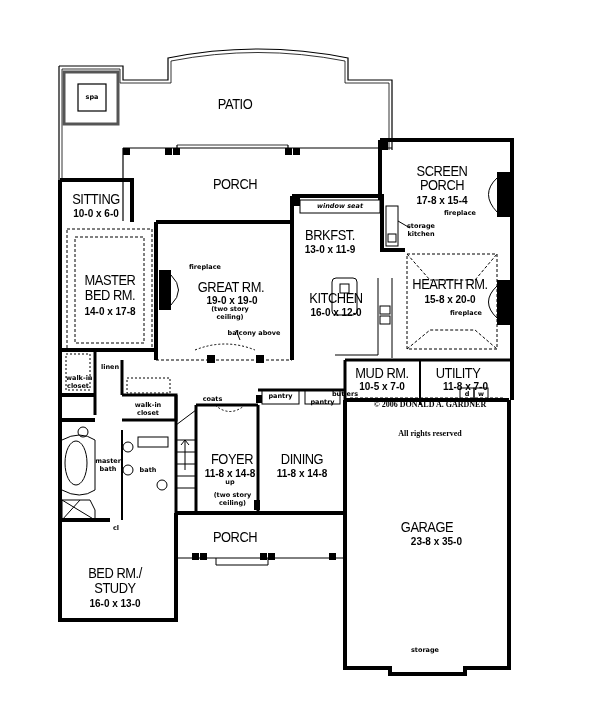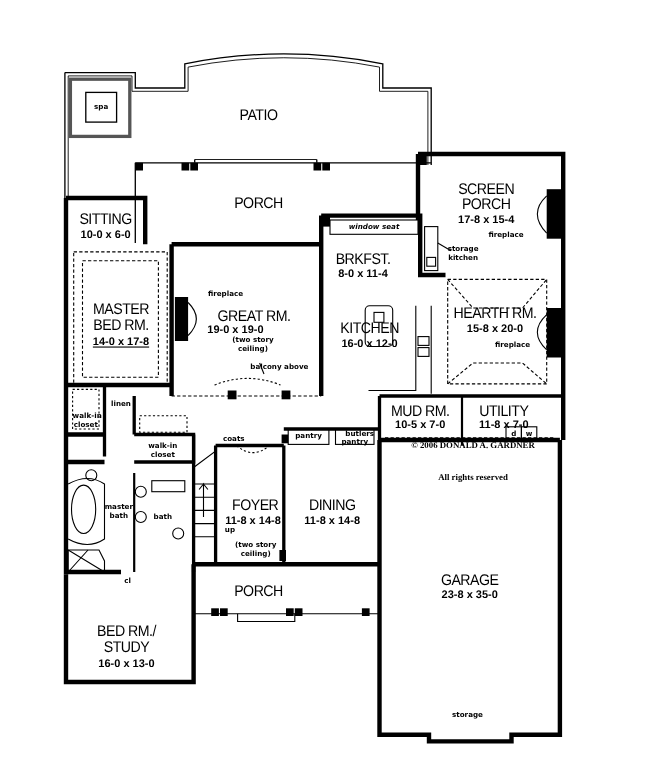--- a/index.html
+++ b/index.html
@@ -178,33 +178,33 @@
   <div class="lbl dim" style="left:412px;top:194px;width:60px;">17-8 x 15-4</div>
   <div class="lbl note" style="left:440px;top:210px;width:40px;">fireplace</div>
   <div class="lbl note" style="left:406px;top:223px;width:30px;">storage</div>
   <div class="lbl note" style="left:406px;top:231px;width:30px;">kitchen</div>
 </div>
 
 <div class="lbl note" style="left:310px;top:203px;width:60px;font-style:italic;">window seat</div>
 
 <div>
   <div class="lbl room" style="left:300px;top:228px;width:60px;">BRKFST.</div>
-  <div class="lbl dim" style="left:300px;top:243px;width:60px;">8-0 x 11-4</div>
+  <div class="lbl dim" style="left:300px;top:243px;width:60px;">13-0 x 11-9</div>
 </div>
 
 <div>
   <div class="lbl room" style="left:80px;top:273px;width:60px;">MASTER</div>
   <div class="lbl room" style="left:80px;top:288px;width:60px;">BED RM.</div>
-  <div class="lbl dim" style="left:80px;top:305px;width:60px;text-decoration:underline;">14-0 x 17-8</div>
+  <div class="lbl dim" style="left:80px;top:305px;width:60px;">14-0 x 17-8</div>
 </div>
 
 <div>
   <div class="lbl note" style="left:185px;top:264px;width:40px;">fireplace</div>
   <div class="lbl room" style="left:195px;top:280px;width:70px;">GREAT RM.</div>
-  <div class="lbl dim" style="left:179px;top:294px;width:70px;">19-0 x 19-0</div>
+  <div class="lbl dim" style="left:197px;top:294px;width:70px;">19-0 x 19-0</div>
   <div class="lbl note" style="left:205px;top:306px;width:50px;">(two story</div>
   <div class="lbl note" style="left:205px;top:314px;width:50px;">ceiling)</div>
   <div class="lbl note" style="left:224px;top:330px;width:60px;">balcony above</div>
 </div>
 
 <div>
   <div class="lbl room" style="left:306px;top:291px;width:60px;">KITCHEN</div>
   <div class="lbl dim" style="left:306px;top:306px;width:60px;">16-0 x 12-0</div>
 </div>
 
@@ -214,58 +214,58 @@
   <div class="lbl note" style="left:446px;top:310px;width:40px;">fireplace</div>
 </div>
 
 <div>
   <div class="lbl room" style="left:347px;top:366px;width:70px;">MUD RM.</div>
   <div class="lbl dim" style="left:352px;top:380px;width:60px;">10-5 x 7-0</div>
 </div>
 
 <div>
   <div class="lbl room" style="left:428px;top:366px;width:60px;">UTILITY</div>
-  <div class="lbl dim" style="left:428px;top:380px;width:60px;">11-8 x 7-0</div>
+  <div class="lbl dim" style="left:428px;top:380px;width:60px;text-align:right;">11-8 x 7-0</div>
   <div class="lbl note" style="left:460px;top:391px;width:14px;">d</div>
   <div class="lbl note" style="left:474px;top:391px;width:14px;">w</div>
 </div>
 
 <div class="lbl copy" style="left:360px;top:400px;width:140px;">© 2006 DONALD A. GARDNER</div>
 <div class="lbl copy" style="left:360px;top:429px;width:140px;">All rights reserved</div>
 
 <div class="lbl note" style="left:100px;top:364px;width:20px;">linen</div>
 <div class="lbl note" style="left:66px;top:375px;width:24px;">walk-in</div>
 <div class="lbl note" style="left:66px;top:383px;width:24px;">closet</div>
 <div class="lbl note" style="left:128px;top:402px;width:40px;">walk-in</div>
 <div class="lbl note" style="left:128px;top:410px;width:40px;">closet</div>
 <div class="lbl note" style="left:200px;top:396px;width:25px;">coats</div>
 <div class="lbl note" style="left:264px;top:393px;width:33px;">pantry</div>
-<div class="lbl note" style="left:299px;top:391px;width:56px;">butlers</div>
+<div class="lbl note" style="left:317px;top:391px;width:56px;">butlers</div>
 <div class="lbl note" style="left:305px;top:399px;width:35px;">pantry</div>
 <div class="lbl note" style="left:95px;top:458px;width:26px;">master</div>
 <div class="lbl note" style="left:95px;top:466px;width:26px;">bath</div>
 <div class="lbl note" style="left:138px;top:467px;width:20px;">bath</div>
 <div class="lbl note" style="left:110px;top:525px;width:12px;">cl</div>
 
 <div>
   <div class="lbl room" style="left:207px;top:452px;width:50px;">FOYER</div>
   <div class="lbl dim" style="left:200px;top:467px;width:60px;">11-8 x 14-8</div>
-  <div class="lbl note" style="left:203px;top:479px;width:12px;">up</div>
+  <div class="lbl note" style="left:224px;top:479px;width:12px;">up</div>
   <div class="lbl note" style="left:210px;top:492px;width:45px;">(two story</div>
   <div class="lbl note" style="left:210px;top:500px;width:45px;">ceiling)</div>
 </div>
 
 <div>
   <div class="lbl room" style="left:272px;top:452px;width:60px;">DINING</div>
   <div class="lbl dim" style="left:272px;top:467px;width:60px;">11-8 x 14-8</div>
 </div>
 
 <div>
   <div class="lbl room" style="left:392px;top:520px;width:70px;">GARAGE</div>
-  <div class="lbl dim" style="left:392px;top:535px;width:70px;">23-8 x 35-0</div>
+  <div class="lbl dim" style="left:392px;top:535px;width:70px;text-align:right;">23-8 x 35-0</div>
   <div class="lbl note" style="left:405px;top:647px;width:40px;">storage</div>
 </div>
 
 <div class="lbl room" style="left:205px;top:530px;width:60px;">PORCH</div>
 
 <div>
   <div class="lbl room" style="left:80px;top:566px;width:70px;">BED RM./</div>
   <div class="lbl room" style="left:80px;top:581px;width:70px;">STUDY</div>
   <div class="lbl dim" style="left:80px;top:597px;width:70px;">16-0 x 13-0</div>
 </div>

